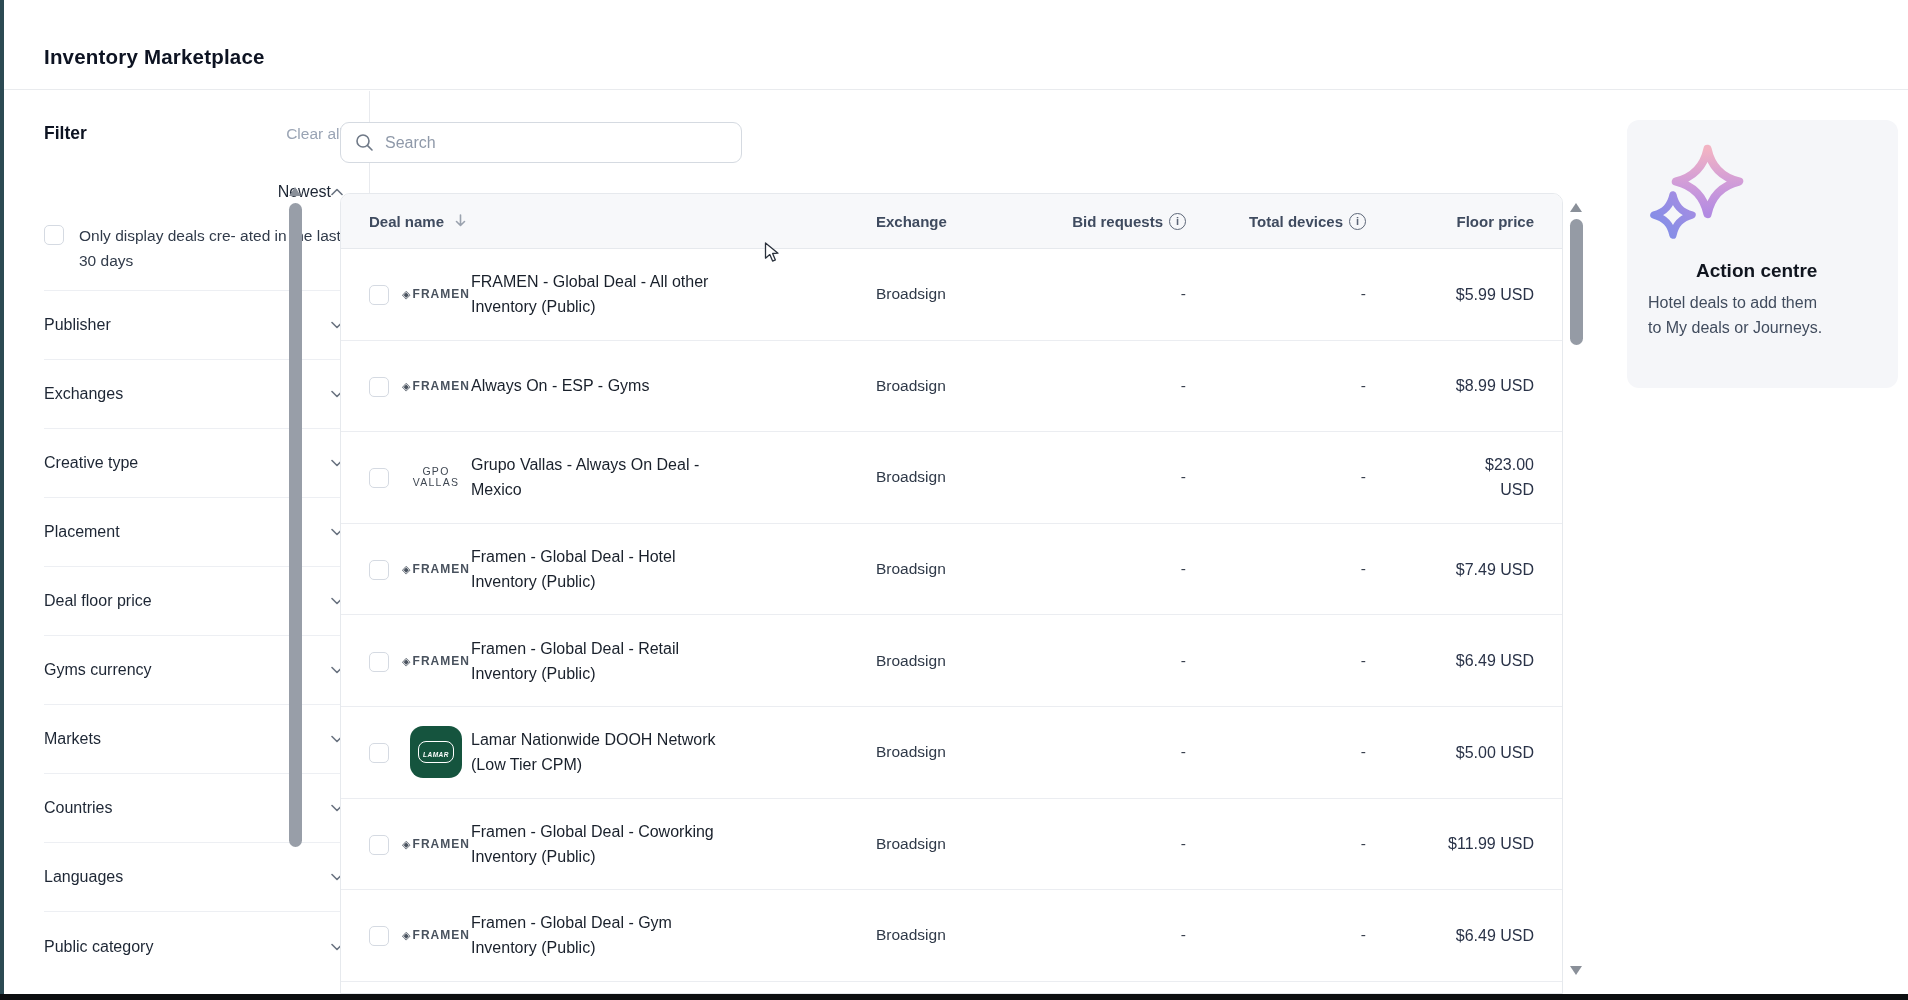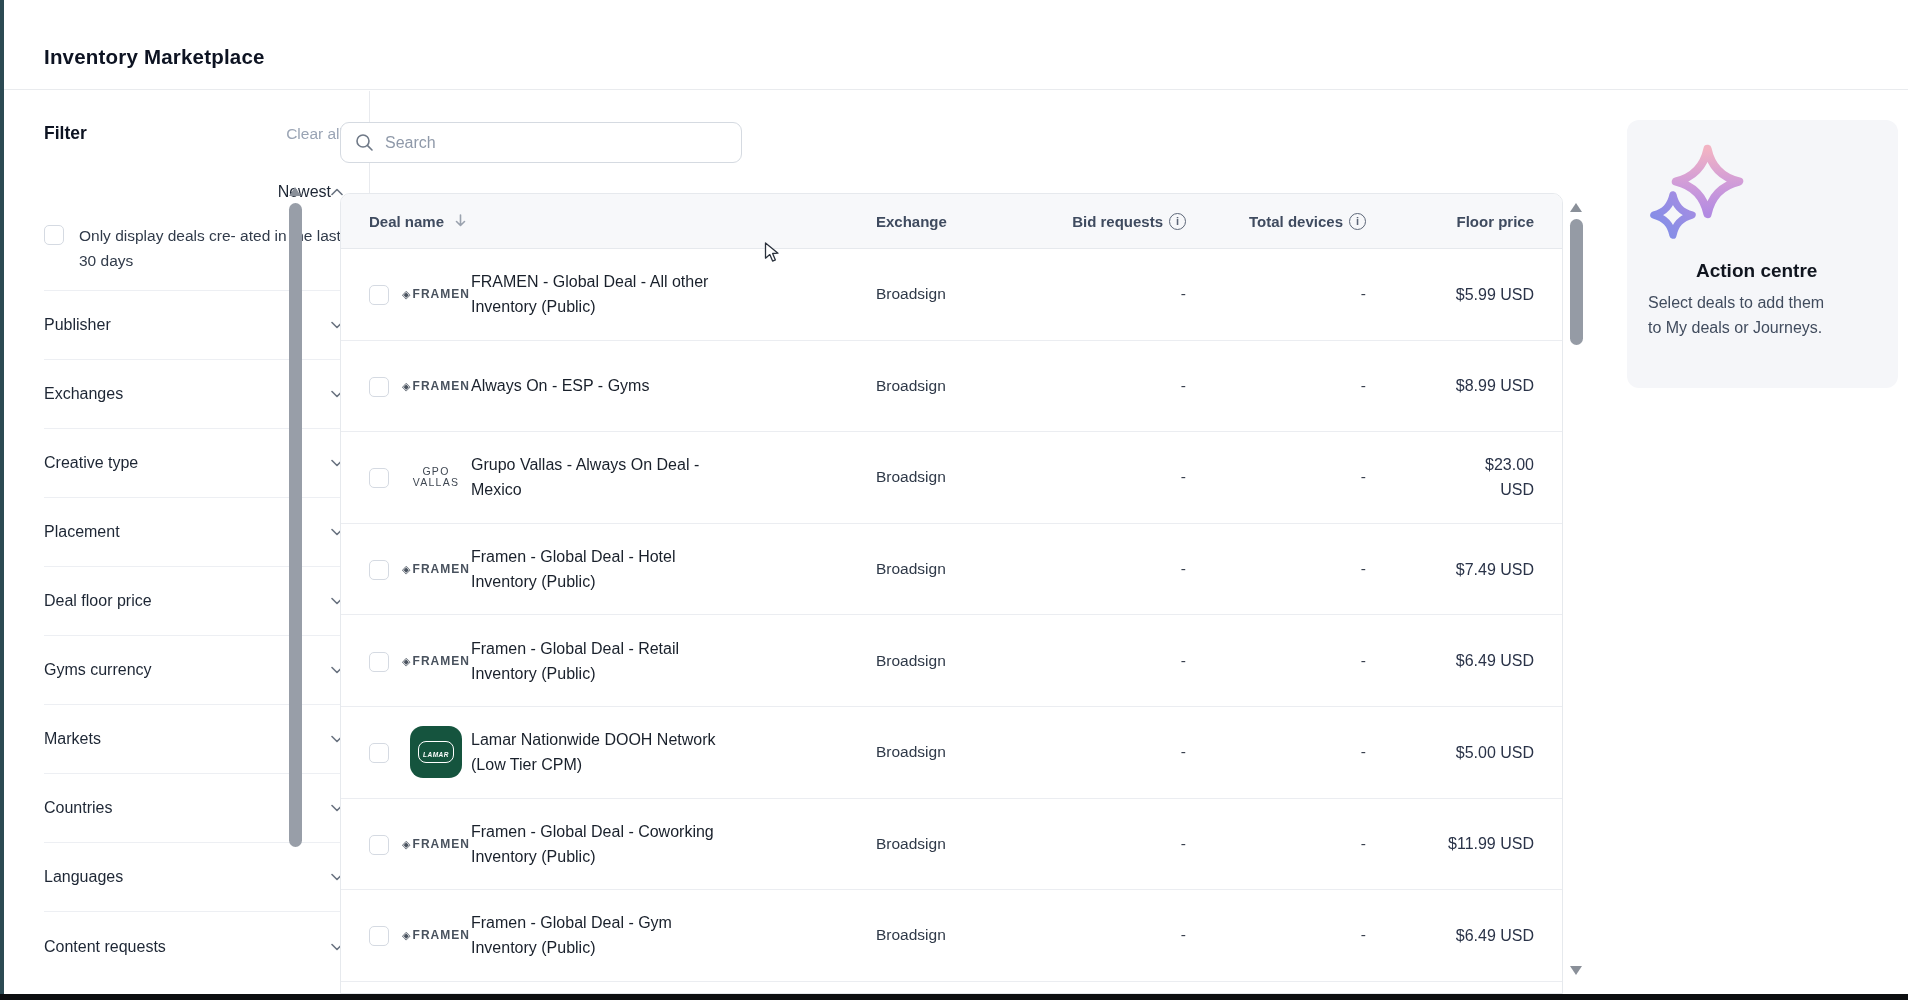--- a/index.html
+++ b/index.html
@@ -161,21 +161,21 @@
             <polyline points="1,1.5 6,6.5 11,1.5"></polyline>
           </svg>
       </div>
       <div class="section">
         <span class="section-label">Languages</span>
         <svg class="chev" viewBox="0 0 12 8">
             <polyline points="1,1.5 6,6.5 11,1.5"></polyline>
           </svg>
       </div>
       <div class="section" style="border-bottom:none;">
-        <span class="section-label">Content requests</span>
+        <span class="section-label">Public category</span>
         <svg class="chev" viewBox="0 0 12 8">
             <polyline points="1,1.5 6,6.5 11,1.5"></polyline>
           </svg>
       </div>
     </div>
   </div>
 
   <div class="sb-scroll-arrow-up"></div>
   <div class="sb-thumb"></div>
 
@@ -364,21 +364,21 @@
         </linearGradient>
         <linearGradient id="g2" x1="1" y1="0" x2="0" y2="1">
           <stop offset="0" stop-color="#a98ce2"></stop>
           <stop offset="1" stop-color="#7d8fe8"></stop>
         </linearGradient>
       </defs>
       <path d="M62 5 C66 24 78 35 95 39 C78 43 66 54 62 73 C58 54 46 43 29 39 C46 35 58 24 62 5 Z" fill="none" stroke="url(#g1)" stroke-width="8.5" stroke-linejoin="round"></path>
       <path d="M26 53 C28.5 64.5 34.5 70.8 46 74 C34.5 77.2 28.5 83.5 26 95 C23.5 83.5 17.5 77.2 6 74 C17.5 70.8 23.5 64.5 26 53 Z" fill="none" stroke="url(#g2)" stroke-width="7.5" stroke-linejoin="round"></path>
     </svg>
     <div class="action-title">Action centre</div>
-    <div class="action-desc">Select deals to add them
+    <div class="action-desc">Hotel deals to add them
 to My deals or Journeys.</div>
   </div>
 
   <svg class="cursor" width="20" height="22" viewBox="0 0 20 22">
     <path d="M1.5 1 L1.5 16.2 L5.8 12.6 L8.6 19.1 L11.4 17.9 L8.6 11.5 L14 11.2 Z" fill="#ffffff" stroke="#2a313c" stroke-width="1.3" stroke-linejoin="round"></path>
   </svg>
 
   <div class="edge-bottom"></div>
 </div>
 

